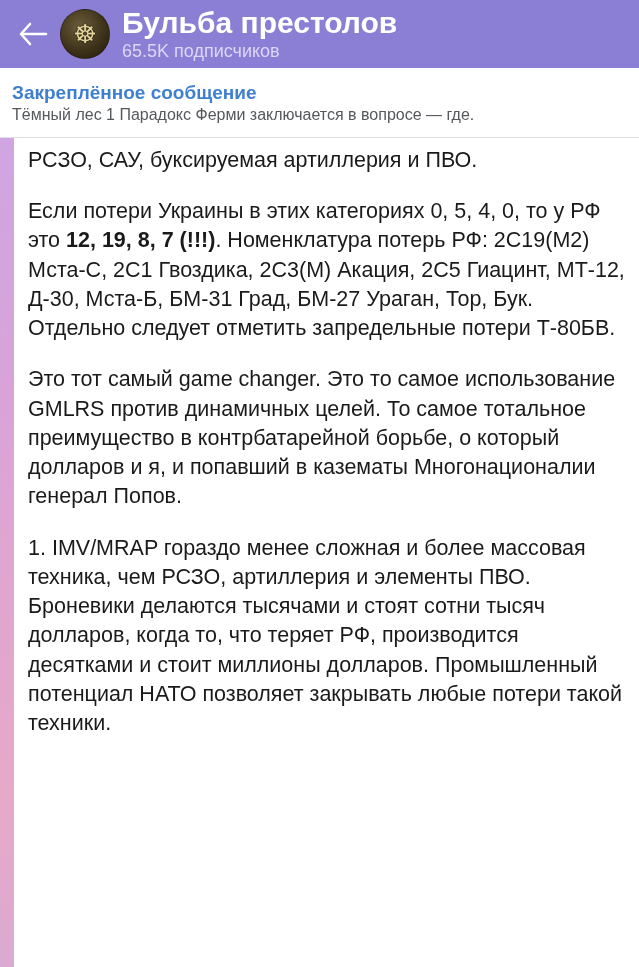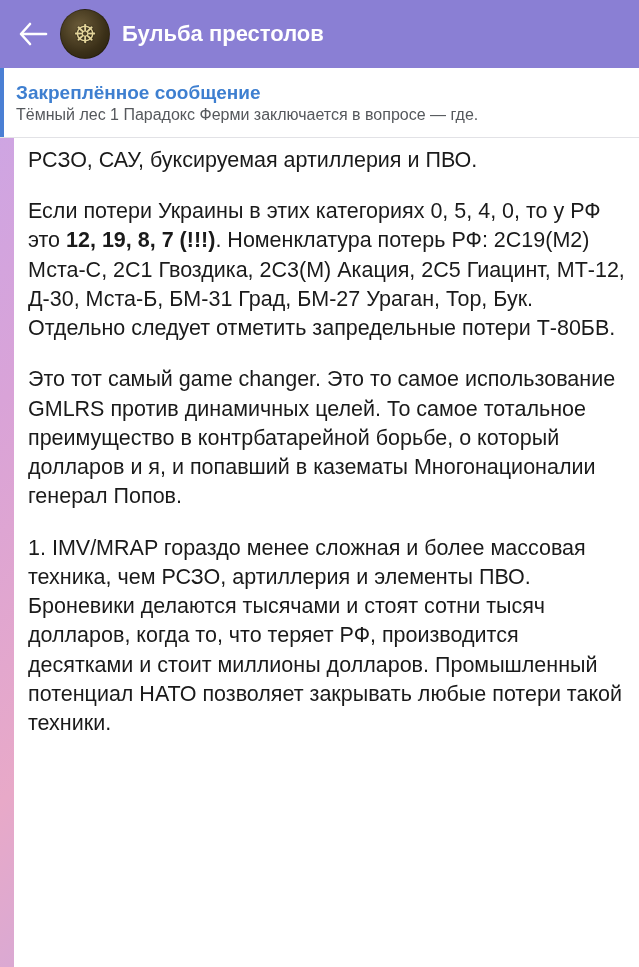--- a/index.html
+++ b/index.html
@@ -66,21 +66,21 @@
     text-shadow: 0 0 2px rgba(0,0,0,0.8);
   }
   .titles {
     display: flex;
     flex-direction: column;
     justify-content: center;
     min-width: 0;
   }
   .chat-title {
     color: #ffffff;
-    font-size: 22px;
+    font-size: 30px;
     font-weight: bold;
     line-height: 1.15;
     white-space: nowrap;
     overflow: hidden;
     text-overflow: ellipsis;
   }
   .chat-subtitle {
     color: #ddd6f7;
     font-size: 18px;
     line-height: 1.25;
@@ -91,20 +91,21 @@
 
   
   .pinned {
     background: #ffffff;
     height: 70px;
     display: flex;
     align-items: stretch;
     box-sizing: border-box;
     border-bottom: 1px solid #e2e2e6;
     overflow: hidden;
+    flex-direction: column;
   }
   .pinned-bar {
     width: 4px;
     background: #4a7fd4;
     flex: 0 0 auto;
   }
   .pinned-body {
     padding: 8px 0 6px 12px;
     display: flex;
     flex-direction: column;
@@ -168,20 +169,21 @@
         </svg>
       </span>
     </div>
 
     <div class="avatar">
       <div class="avatar-glyph">☸</div>
     </div>
 
     <div class="titles">
       <div class="chat-title">Бульба престолов</div>
+      <div class="chat-subtitle">65.5K подписчиков</div>
     </div>
   </div>
 
   <div class="pinned">
     <div class="pinned-bar"></div>
     <div class="pinned-body">
       <div class="pinned-title">Закреплённое сообщение</div>
       <div class="pinned-text">Тёмный лес 1  Парадокс Ферми заключается в вопросе — где.</div>
     </div>
   </div>

